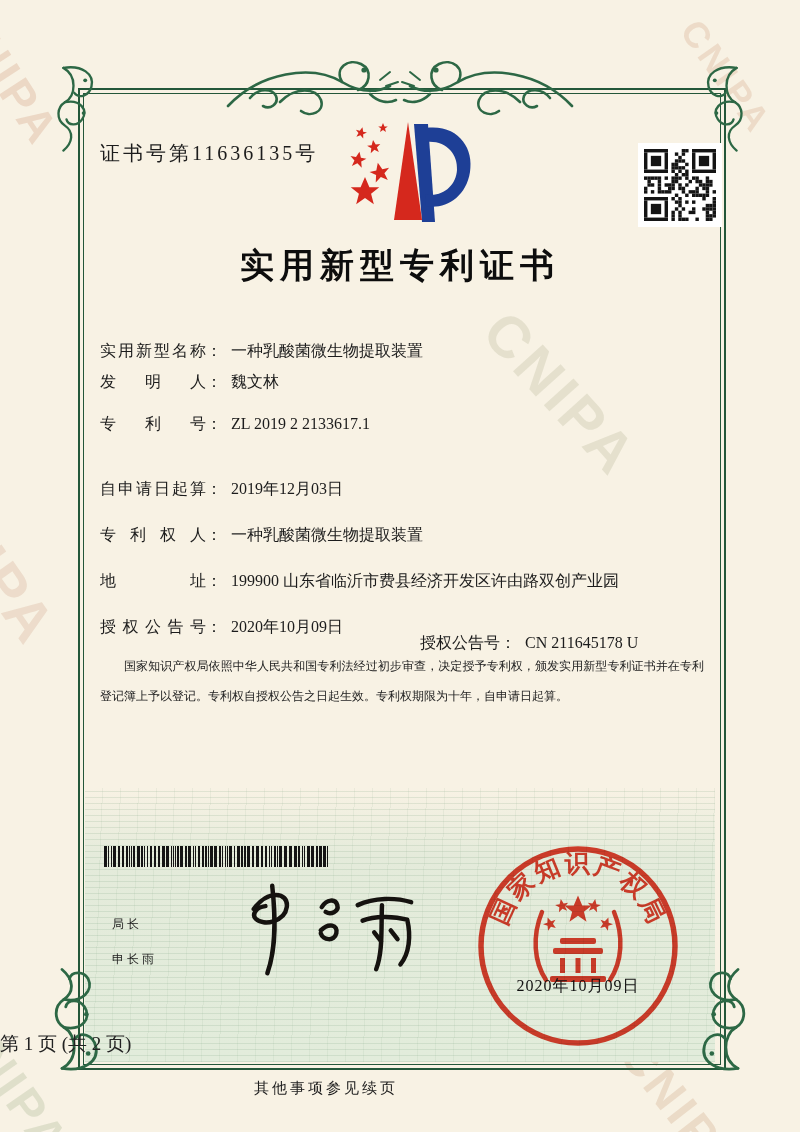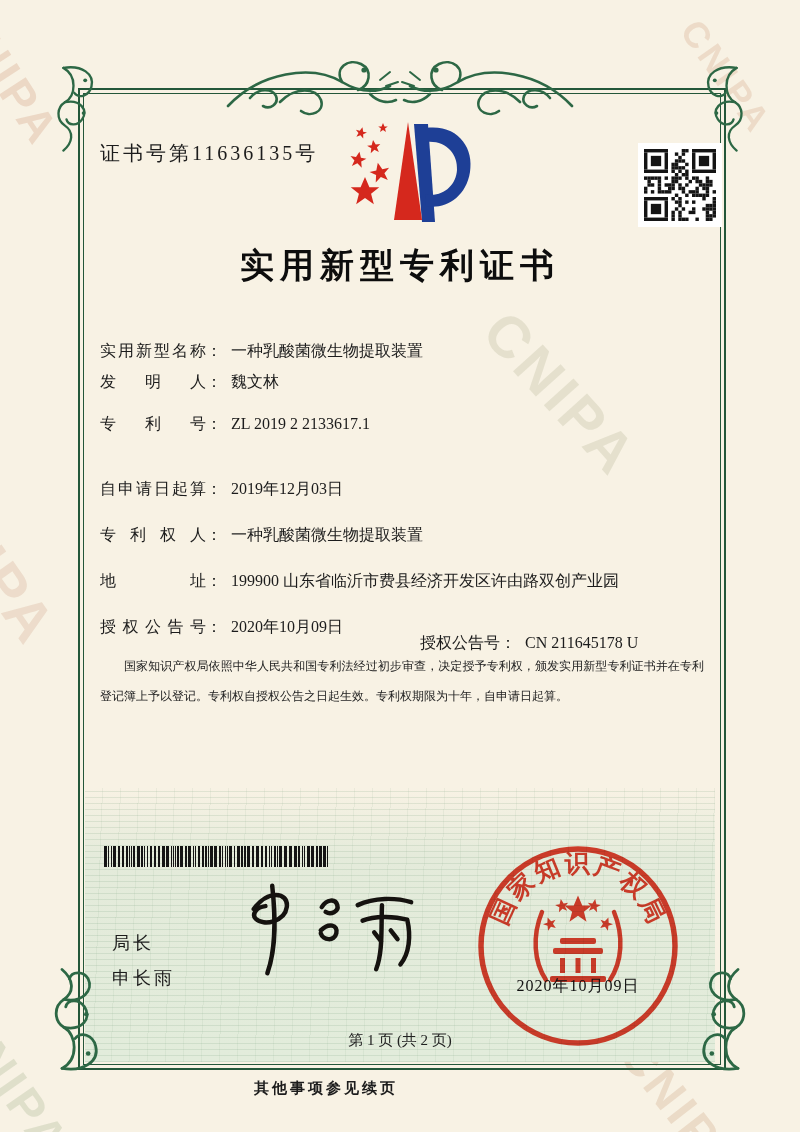--- a/index.html
+++ b/index.html
@@ -30,27 +30,27 @@
               letter-spacing:6px;z-index:3;color:#0d0d0d;}
   .field-row{position:absolute;left:100px;width:604px;font-size:16px;z-index:3;white-space:nowrap;}
   .flabel{display:inline-block;width:106px;text-align:justify;text-align-last:justify;vertical-align:bottom;}
   .fcolon{margin-right:9px;}
   .pair2{position:absolute;left:320px;top:16px;}
   .pair2 .flabel2{margin-right:0;}
   #paragraphs{left:100px;top:652px;width:604px;z-index:3;font-size:12px;line-height:29.5px;
               text-align:justify;color:#222;}
   #paragraphs p{margin:0;text-indent:2em;}
   #barcode{left:104px;top:846px;z-index:3;}
-  #signer{left:112px;top:926px;z-index:3;font-size:18px;letter-spacing:3px;line-height:35px;}
+  #signer{left:112px;top:907px;z-index:3;font-size:12px;letter-spacing:3px;line-height:35px;}
   #signature{left:228px;top:876px;z-index:4;}
   #seal{left:472px;top:840px;z-index:4;mix-blend-mode:multiply;}
   #seal-date{left:492px;top:976px;width:172px;text-align:center;font-size:16px;z-index:5;
              color:#111;letter-spacing:1px;}
-  #page-info{left:0;top:1031px;width:800px;text-align:center;font-size:15px;z-index:3;color:#222;}
-  #cont-note{left:0;top:1079px;width:652px;text-align:center;font-size:15px;letter-spacing:3px;z-index:3;font-weight:bold;}
+  #page-info{left:0;top:1031px;width:800px;text-align:left;font-size:19px;z-index:3;color:#222;}
+  #cont-note{left:0;top:1079px;width:652px;text-align:center;font-size:15px;letter-spacing:3px;z-index:3;}
 </style>
 </head>
 <body>
 
 <div class="wm" style="left:-16px;top:-8px;font-size:46px;color:rgba(208,156,126,0.30);transform:rotate(57deg);">CNIPA</div>
 <div class="wm" style="left:706px;top:12px;font-size:36px;color:rgba(208,160,130,0.28);transform:rotate(55deg);">CNIPA</div>
 <div class="wm" style="left:520px;top:298px;font-size:58px;color:rgba(178,178,148,0.28);transform:rotate(48deg);">CNIPA</div>
 <div class="wm" style="left:-42px;top:458px;font-size:58px;color:rgba(206,160,130,0.26);transform:rotate(55deg);">CNIPA</div>
 <div class="wm" style="left:-14px;top:1000px;font-size:48px;color:rgba(170,182,150,0.32);transform:rotate(55deg);">CNIPA</div>
 <div class="wm" style="left:652px;top:1028px;font-size:48px;color:rgba(206,164,134,0.30);transform:rotate(52deg);">CNIPA</div>

